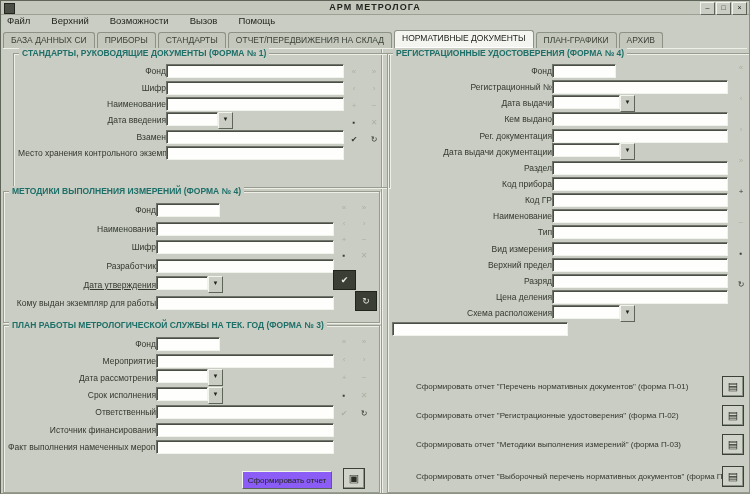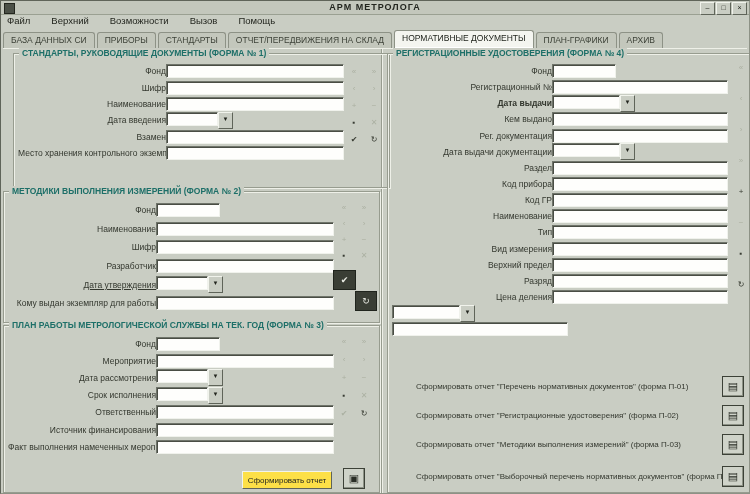--- a/index.html
+++ b/index.html
@@ -29,21 +29,21 @@
   .combo{display:flex;flex:none;}
   .combo .tin{box-shadow:inset 1px 1px 0 #494d44;}
   .combo-btn{width:13px;height:15px;background:#c9cdc3;border-top:1px solid #f1f3ec;border-left:1px solid #f1f3ec;border-right:1px solid #5f6459;border-bottom:1px solid #5f6459;font-size:6px;line-height:13px;text-align:center;color:#23261f;flex:none;}
   
   .nav2{position:absolute;display:grid;grid-template-columns:16px 16px;column-gap:4px;text-align:center;}
   .nav1{position:absolute;display:grid;grid-template-columns:14px;text-align:center;}
   .nav-ic{font-size:8px;line-height:1;color:#abb0a2;}
   .nav-ic.strong{color:#383c33;}
   .pressed{position:absolute;background:#3a3e35;border:1px solid #20241d;color:#e9ebe3;font-size:9px;display:flex;align-items:center;justify-content:center;}
   
-  .btn{position:absolute;background:#fde047;border-top:1px solid #f1f3ec;border-left:1px solid #f1f3ec;border-right:1px solid #5f6459;border-bottom:1px solid #5f6459;font-size:8px;color:#23261f;display:flex;align-items:center;justify-content:center;white-space:nowrap;}
+  .btn{position:absolute;background:#8b5cf6;border-top:1px solid #f1f3ec;border-left:1px solid #f1f3ec;border-right:1px solid #5f6459;border-bottom:1px solid #5f6459;font-size:8px;color:#23261f;display:flex;align-items:center;justify-content:center;white-space:nowrap;}
   .icon-btn{position:absolute;width:20px;height:19px;background:#cfd3c9;border:1px solid #3c4137;box-shadow:inset -1px -1px 0 #8d9286;font-size:11px;color:#2a2e26;display:flex;align-items:center;justify-content:center;}
   
   .report-row{position:absolute;left:28px;right:6px;height:20px;display:flex;align-items:center;}
   .report-label{flex:1;font-size:8px;color:#33372e;white-space:nowrap;overflow:hidden;}
   .report-btn{width:20px;height:19px;background:#cfd3c9;border:1px solid #3c4137;box-shadow:inset -1px -1px 0 #8d9286;font-size:11px;color:#2a2e26;display:flex;align-items:center;justify-content:center;flex:none;}
   .vdivider{position:absolute;left:380px;top:48px;bottom:0;width:0;border-left:1px solid #979c8f;border-right:1px solid #eef0e8;}
 </style>
 </head>
 <body>
 
@@ -118,21 +118,21 @@
       <span class="nav-ic">+</span>
       <span class="nav-ic">−</span>
       <span class="nav-ic strong">▪</span>
       <span class="nav-ic">✕</span>
       <span class="nav-ic strong">✔</span>
       <span class="nav-ic strong">↻</span>
     </div>
   </div>
 
   <div class="gb" style="left:2px;top:190px;width:375px;height:130px;">
-    <div class="gb-title">МЕТОДИКИ ВЫПОЛНЕНИЯ ИЗМЕРЕНИЙ (ФОРМА № 2)</div>
+    <div class="gb-title">МЕТОДИКИ ВЫПОЛНЕНИЯ ИЗМЕРЕНИЙ (ФОРМА № 4)</div>
     <div class="rows" id="rows1">
         <div class="frow" style="height: 18.6px;">
           <label class="flabel" style="width: 148px;">Фонд</label>
           <input class="tin" style="width: 58px;">
         </div>
         <div class="frow" style="height: 18.6px;">
           <label class="flabel" style="width: 148px;">Наименование</label>
           <input class="tin" style="width: 172px;">
         </div>
         <div class="frow" style="height: 18.6px;">
@@ -234,21 +234,21 @@
     <div class="rows" id="rows3" style="right:22px;">
         <div class="frow" style="height: 16.15px;">
           <label class="flabel" style="width: 160px;">Фонд</label>
           <input class="tin" style="width: 58px;">
         </div>
         <div class="frow" style="height: 16.15px;">
           <label class="flabel" style="width: 160px;">Регистрационный №</label>
           <input class="tin" style="width: 170px;">
         </div>
         <div class="frow" style="height: 16.15px;">
-          <label class="flabel" style="width: 160px; font-weight: bold;">Дата выдачи</label>
+          <label class="flabel" style="width: 160px;">Дата выдачи</label>
           <span class="combo">
             <input class="tin" style="width: 62px;">
             <span class="combo-btn">▼</span>
           </span>
         </div>
         <div class="frow" style="height: 16.15px;">
           <label class="flabel" style="width: 160px;">Кем выдано</label>
           <input class="tin" style="width: 170px;">
         </div>
         <div class="frow" style="height: 16.15px;">
@@ -292,20 +292,21 @@
         </div>
         <div class="frow" style="height: 16.15px;">
           <label class="flabel" style="width: 160px; text-align: right;">Разряд</label>
           <input class="tin" style="width: 170px;">
         </div>
         <div class="frow" style="height: 16.15px;">
           <label class="flabel" style="width: 160px;">Цена деления</label>
           <input class="tin" style="width: 170px;">
         </div>
         <div class="frow" style="height: 16.15px;">
+          <label class="flabel" style="width: 160px;">Схема расположения</label>
           <span class="combo">
             <input class="tin" style="width: 62px;">
             <span class="combo-btn">▼</span>
           </span>
         </div>
         <div class="frow" style="height: 16.15px;">
           <input class="tin" style="width: 170px;">
         </div>
       </div>
     <div class="nav1" style="left:346px;top:10px;row-gap:23px;">

